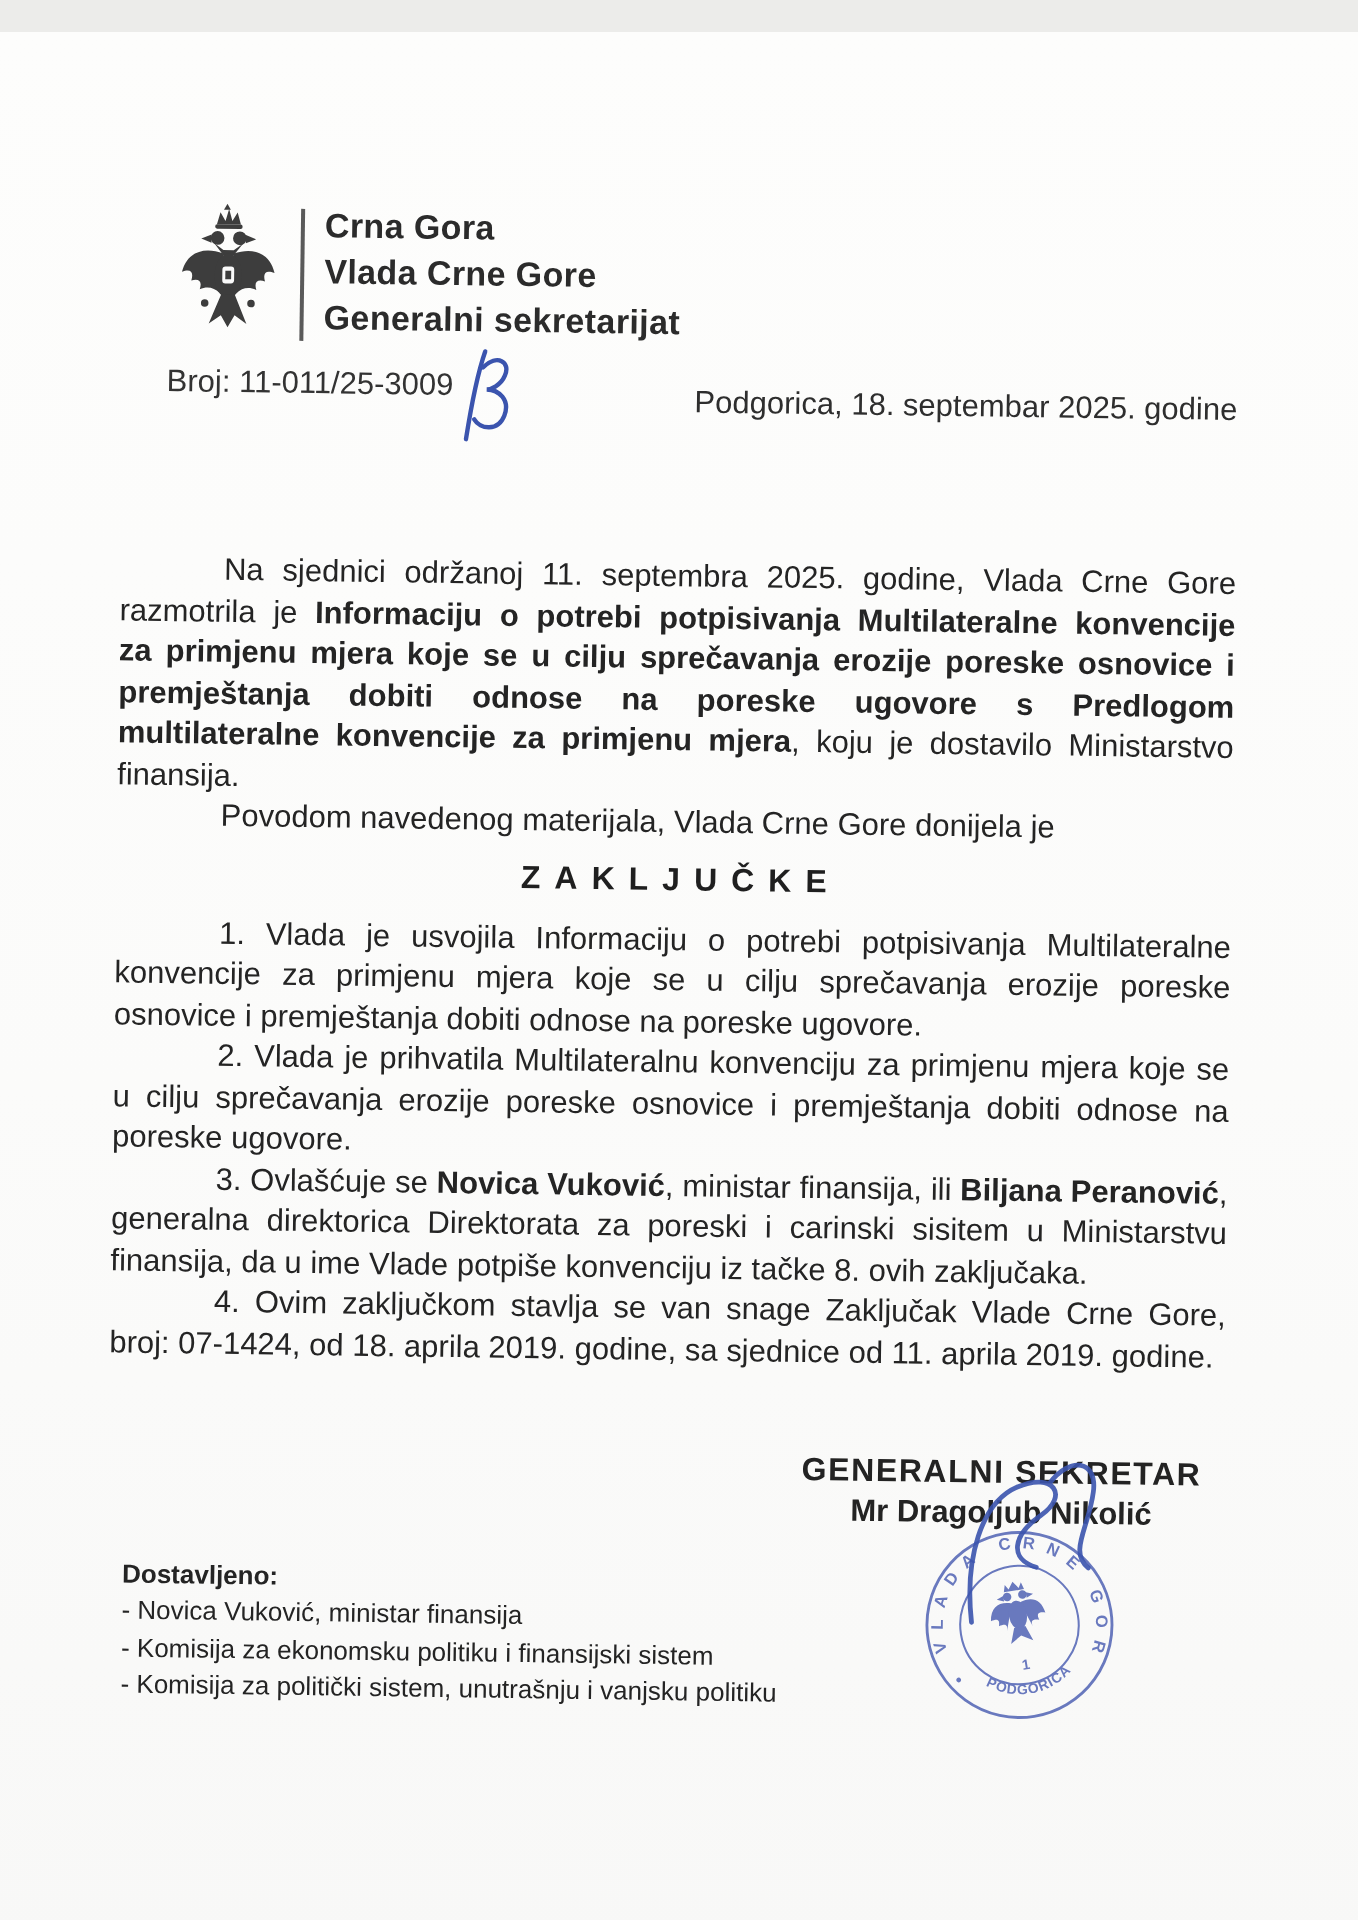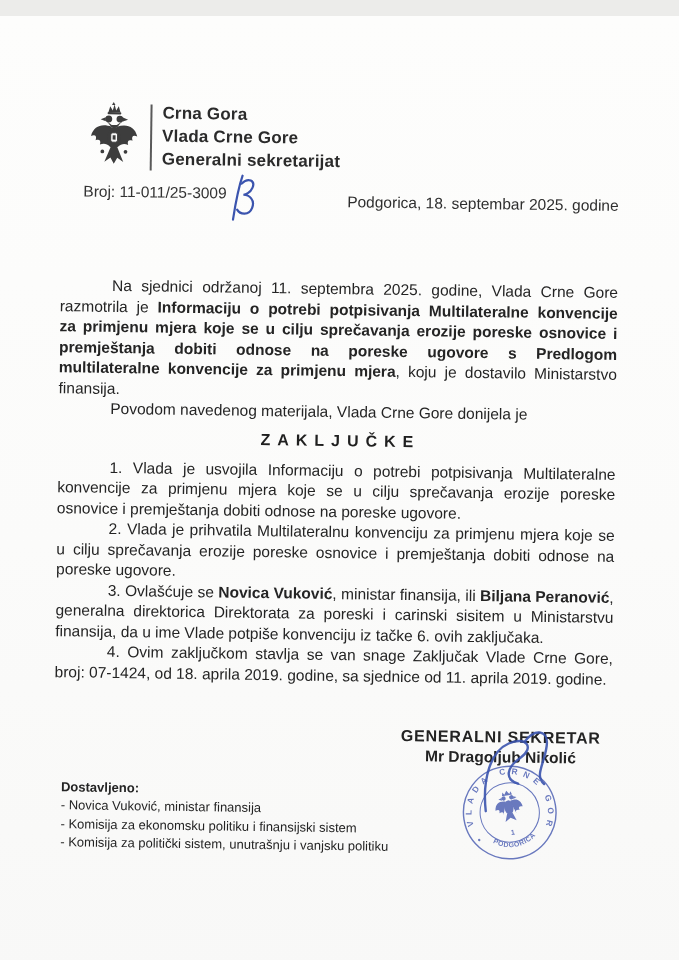--- a/index.html
+++ b/index.html
@@ -100,21 +100,21 @@
       </g>
     </svg>
     <div class="place-date">Podgorica, 18. septembar 2025. godine</div>
 
     <div class="doc-body">
       <p class="p1"><span>Na sjednici održanoj 11. septembra 2025. godine, Vlada Crne Gore razmotrila je </span><span class="b">Informaciju o potrebi potpisivanja Multilateralne konvencije za primjenu mjera koje se u cilju sprečavanja erozije poreske osnovice i premještanja dobiti odnose na poreske ugovore s Predlogom multilateralne konvencije za primjenu mjera</span><span>, koju je dostavilo Ministarstvo finansija.</span></p>
       <p class="last-left">Povodom navedenog materijala, Vlada Crne Gore donijela je</p>
       <div class="zakljucke">ZAKLJUČKE</div>
       <p>1. Vlada je usvojila Informaciju o potrebi potpisivanja Multilateralne konvencije za primjenu mjera koje se u cilju sprečavanja erozije poreske osnovice i premještanja dobiti odnose na poreske ugovore.</p>
       <p>2. Vlada je prihvatila Multilateralnu konvenciju za primjenu mjera koje se u cilju sprečavanja erozije poreske osnovice i premještanja dobiti odnose na poreske ugovore.</p>
-      <p><span>3. Ovlašćuje se </span><span class="b">Novica Vuković</span><span>, ministar finansija, ili </span><span class="b">Biljana Peranović</span><span>, generalna direktorica Direktorata za poreski i carinski sisitem u Ministarstvu finansija, da u ime Vlade potpiše konvenciju iz tačke 6. ovih zaključaka.</span></p>
+      <p><span>3. Ovlašćuje se </span><span class="b">Novica Vuković</span><span>, ministar finansija, ili </span><span class="b">Biljana Peranović</span><span>, generalna direktorica Direktorata za poreski i carinski sisitem u Ministarstvu finansija, da u ime Vlade potpiše konvenciju iz tačke 8. ovih zaključaka.</span></p>
       <p>4. Ovim zaključkom stavlja se van snage Zaključak Vlade Crne Gore, broj: 07-1424, od 18. aprila 2019. godine, sa sjednice od 11. aprila 2019. godine.</p>
     </div>
 
     <div class="sig-block">
       <div class="sig-title">GENERALNI SEKRETAR</div>
       <div class="sig-name">Mr Dragoljub Nikolić</div>
     </div>
 
     <svg class="stamp" viewBox="0 0 94 94">
       <defs>

